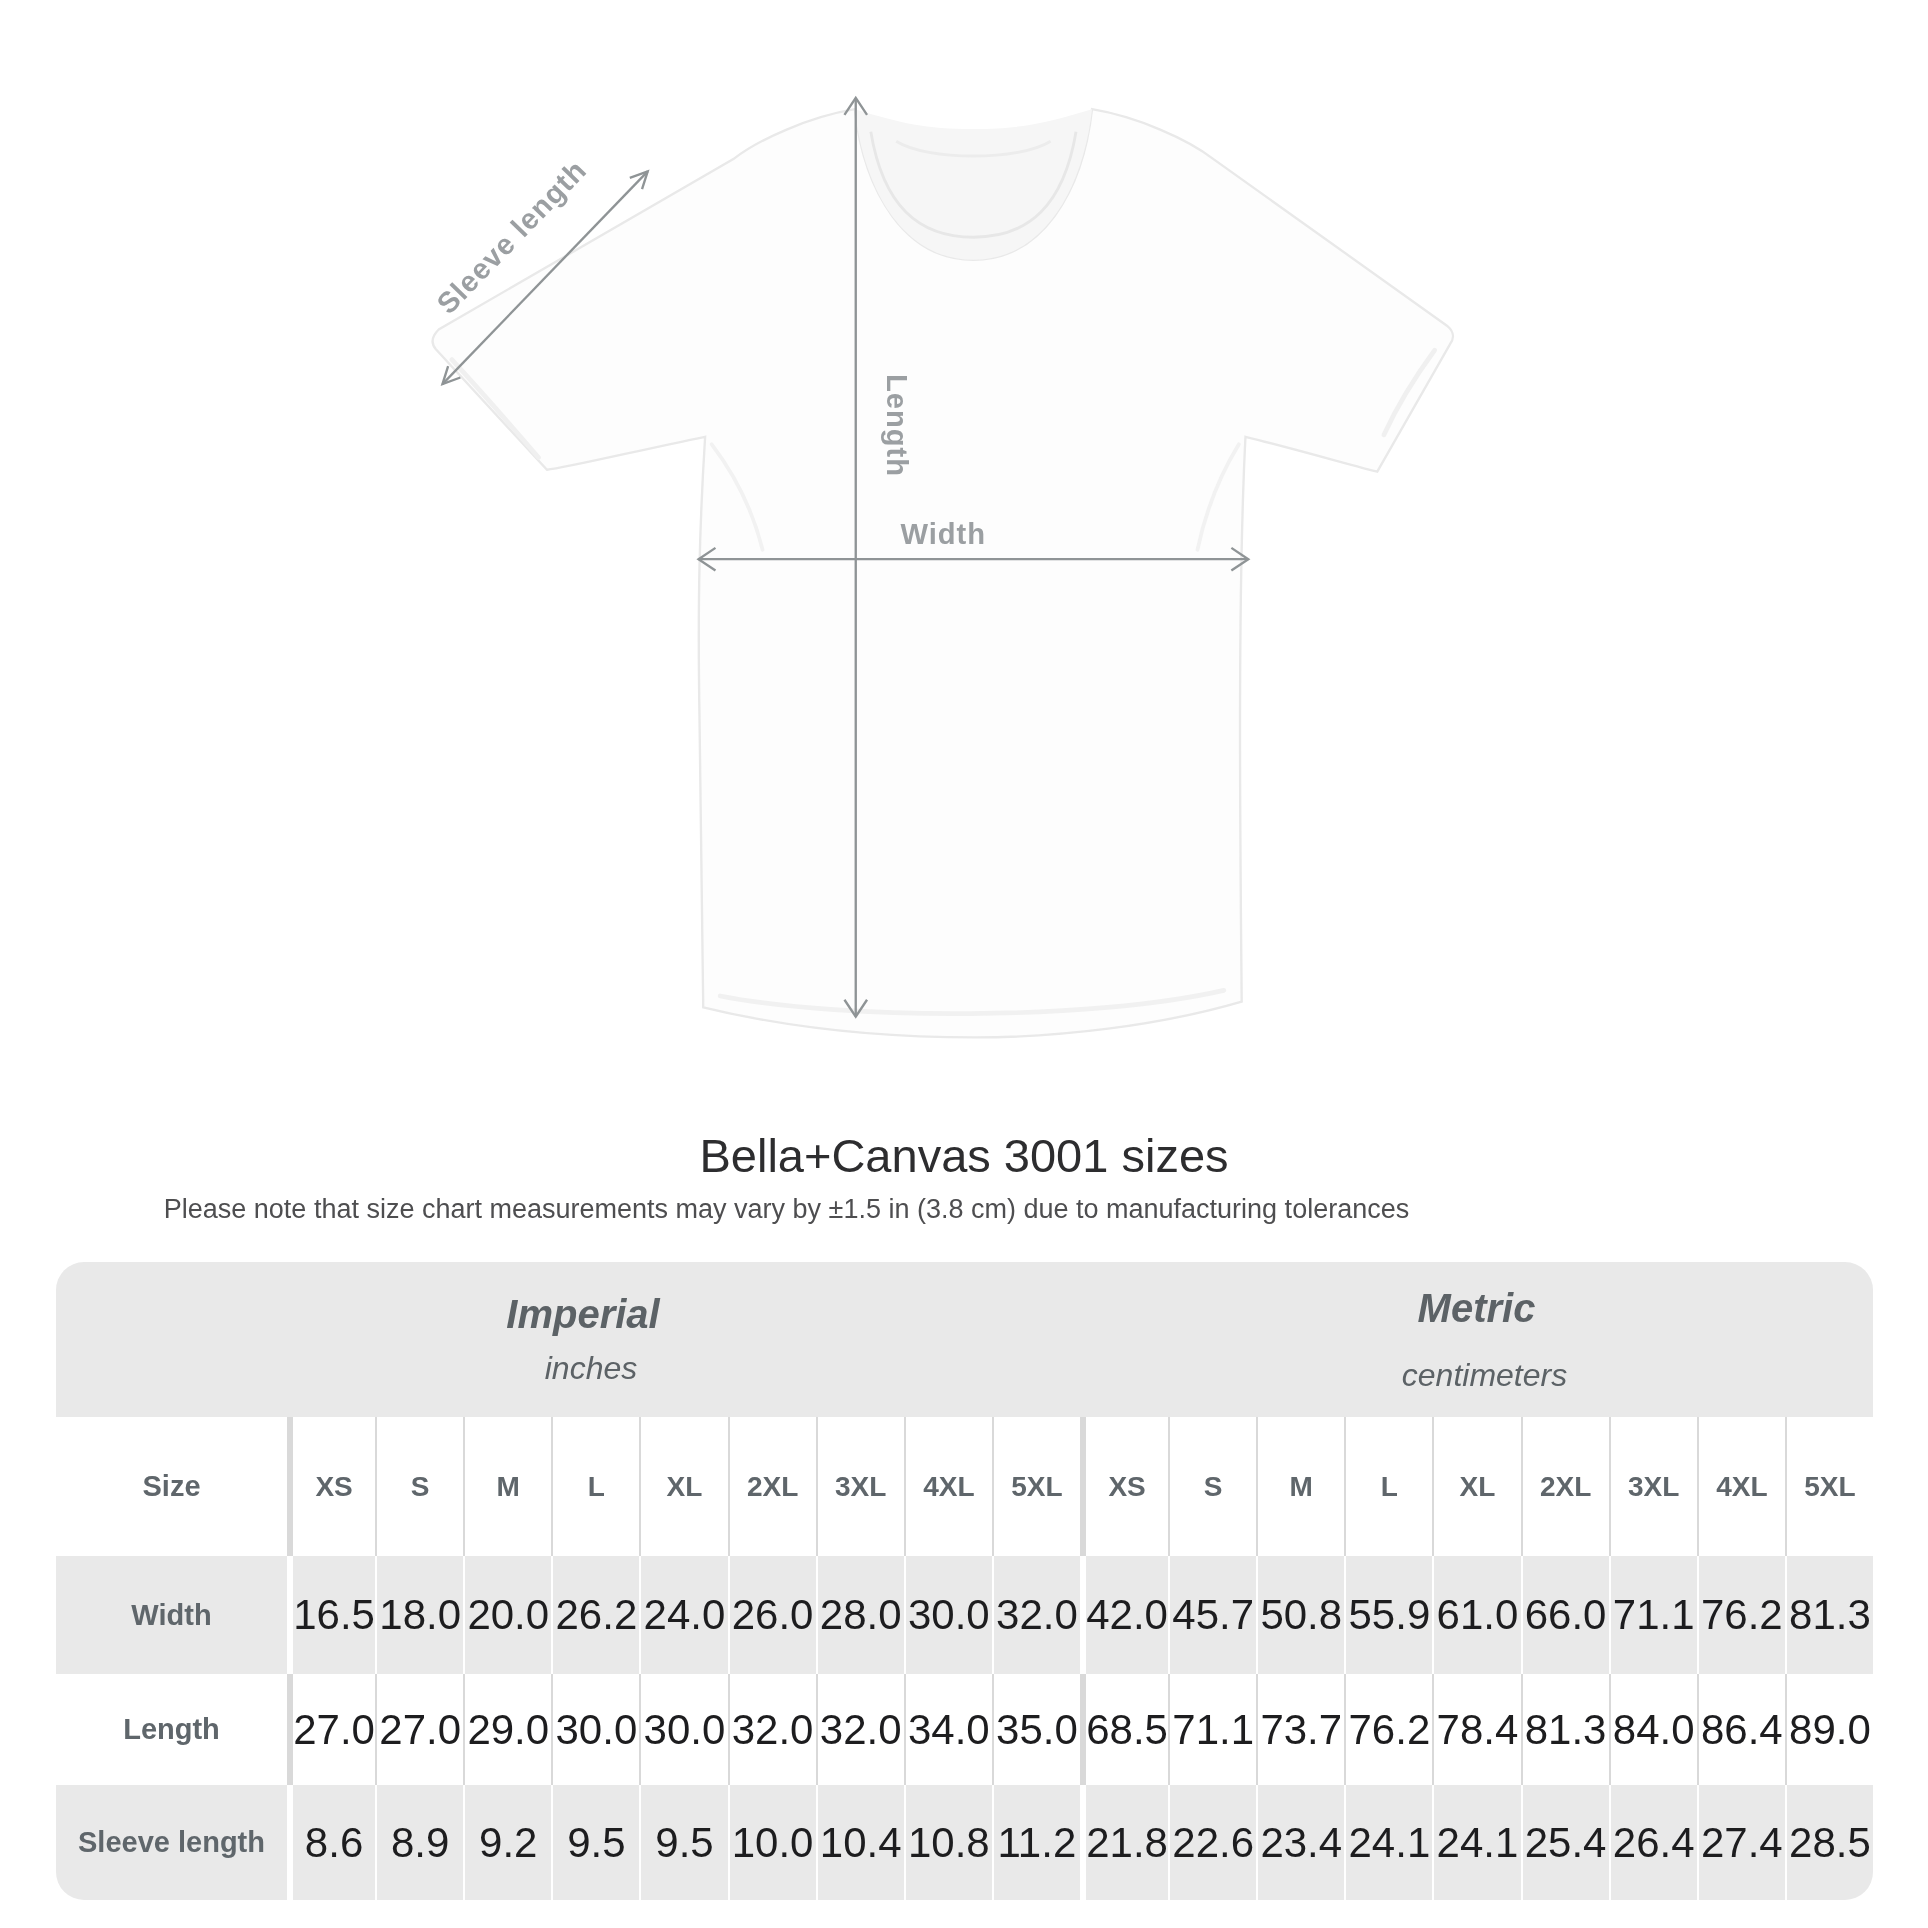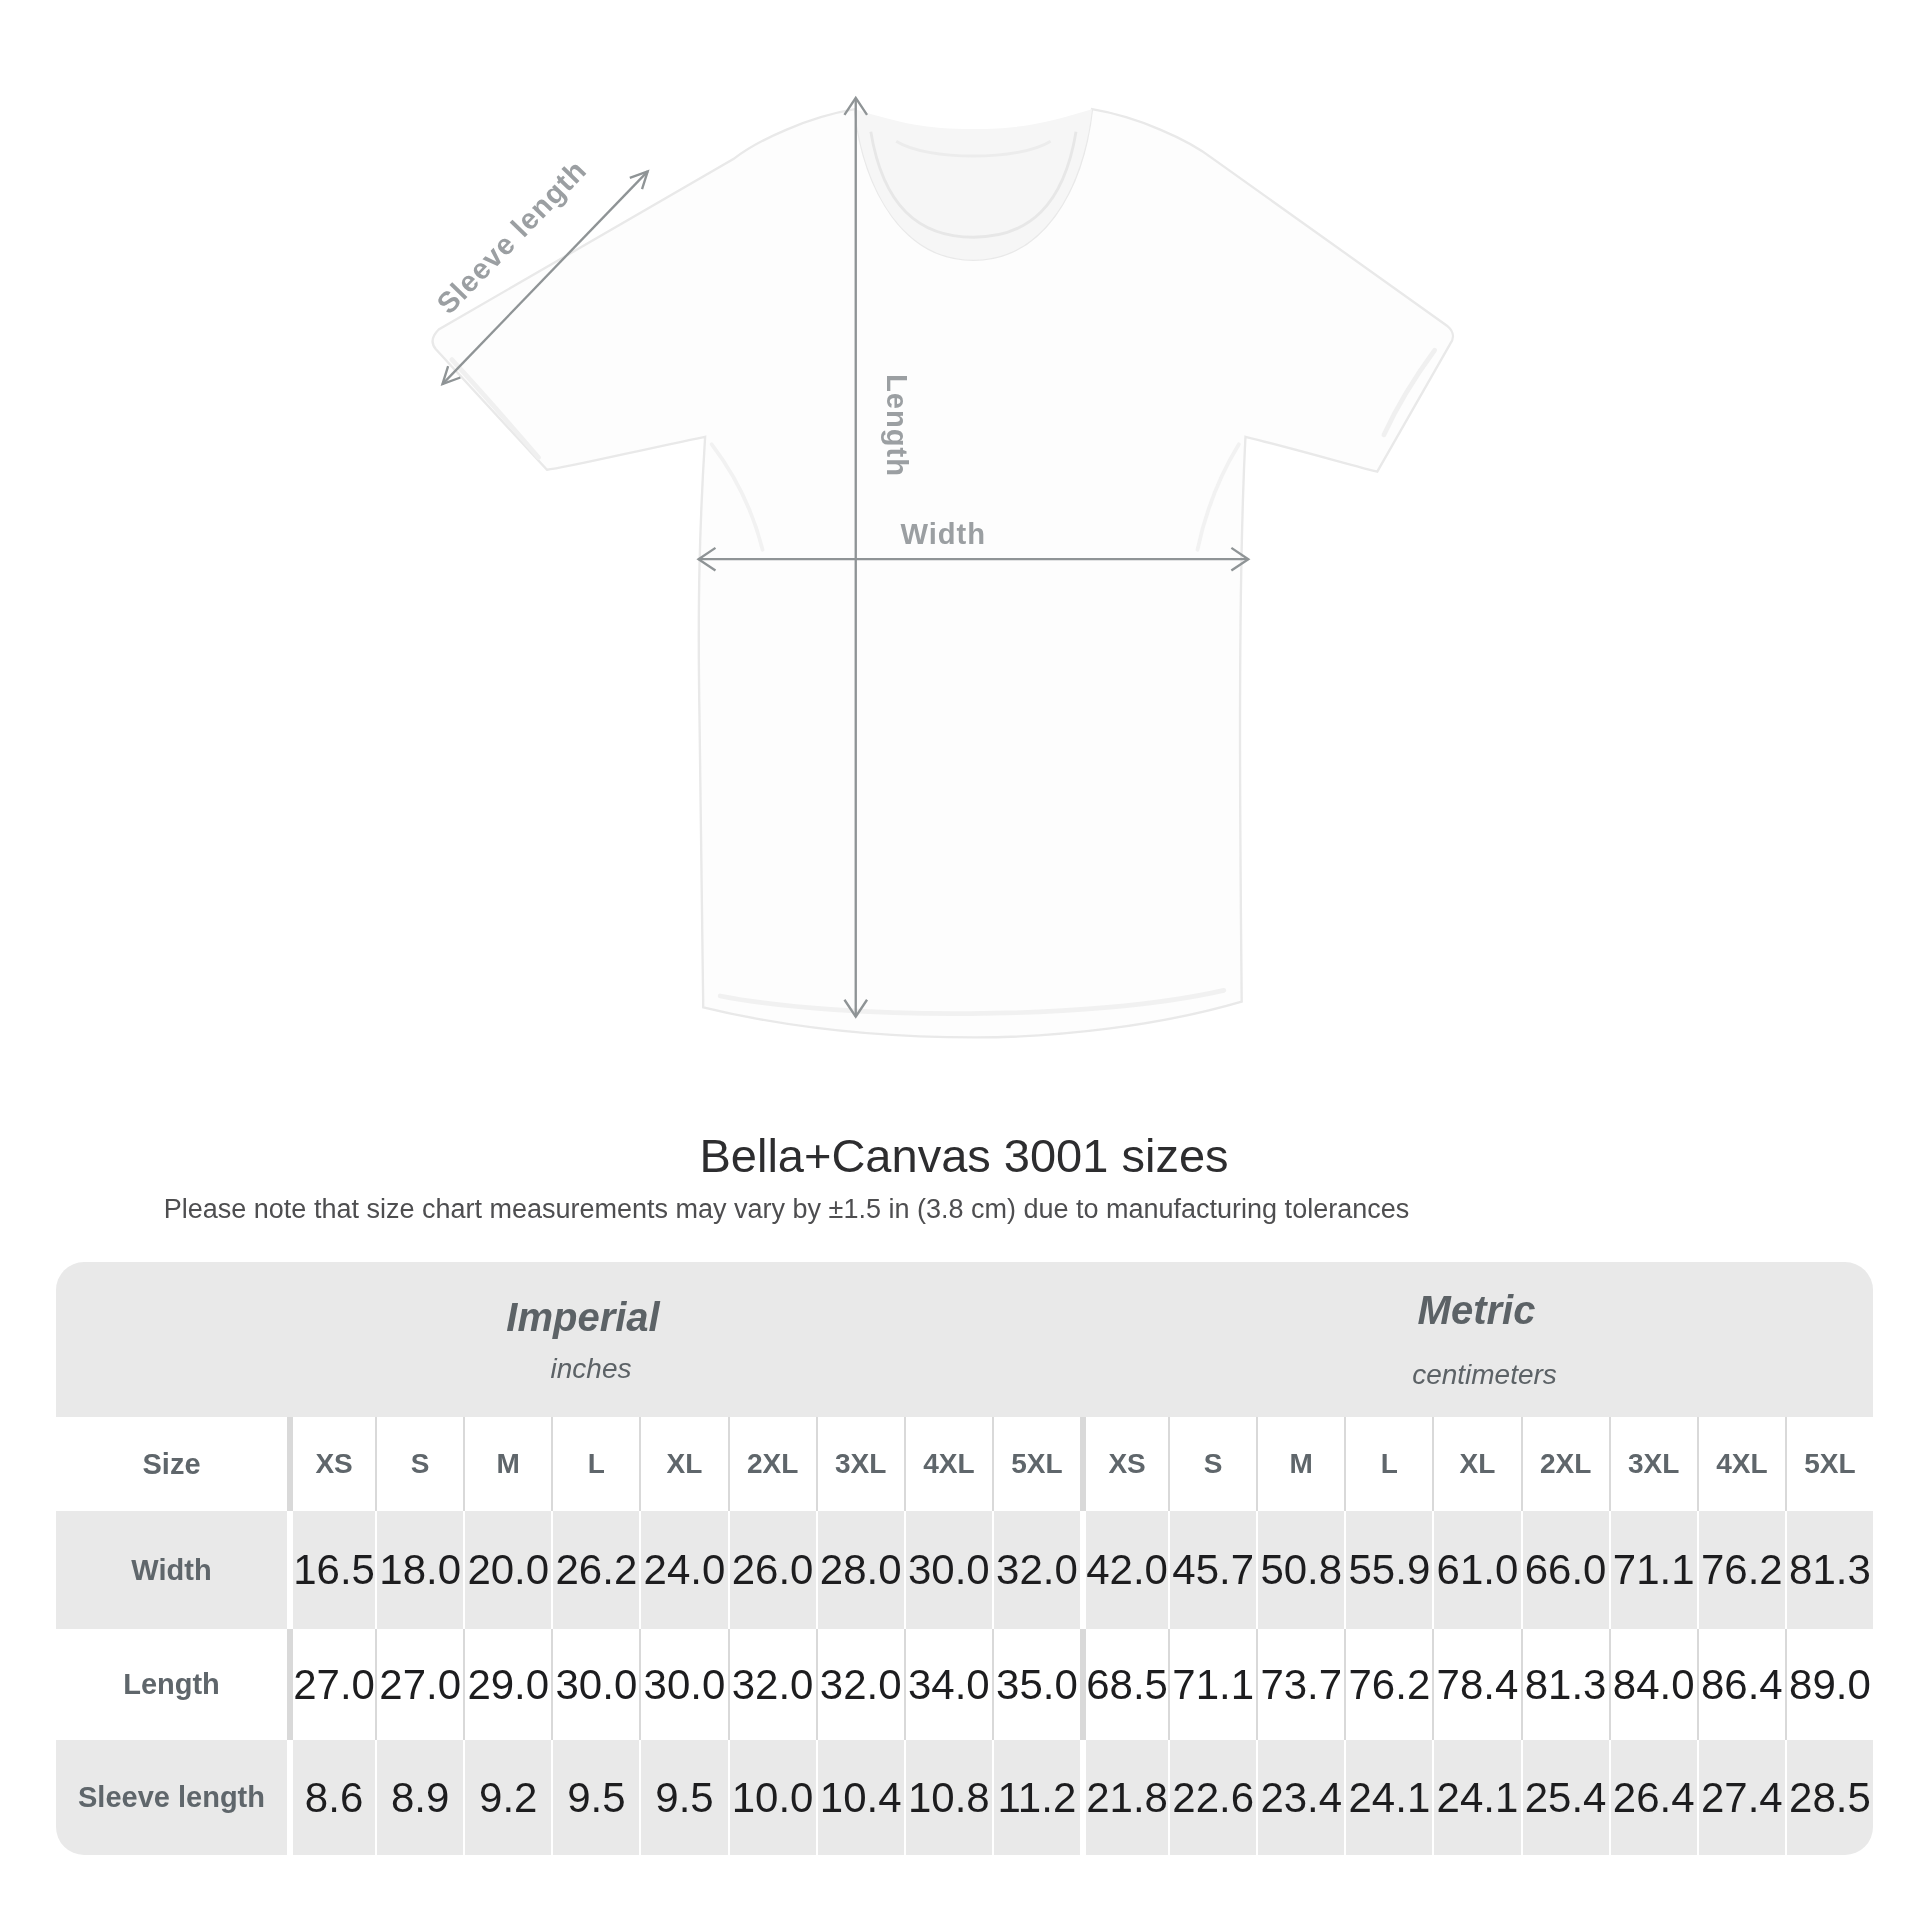--- a/index.html
+++ b/index.html
@@ -17,36 +17,36 @@
   .subtitle{position:absolute;left:0;top:1194px;width:1573px;text-align:center;
             font-size:27px;color:#4e4e50;}
 
   
   .size-table{position:absolute;left:56px;top:1262px;width:1817px;border-radius:28px;
               overflow:hidden;}
   .trow{display:grid;grid-template-columns:231px repeat(18,1fr);}
   .trow.gray{background:#e9e9e9;--sep:#ffffff;}
   .trow.white{background:#ffffff;--sep:#d9d9d9;}
   .band{height:155px;background:#e9e9e9;}
-  .rh{height:94px;}
+  .rh{height:139px;}
   .r1{height:118px;}
   .r2{height:111px;}
   .r3{height:115px;}
   .c{display:flex;align-items:center;justify-content:center;overflow:hidden;}
   .c + .c{border-left:2.8px solid var(--sep);}
   .c:nth-child(2),.c:nth-child(11){border-left-width:6.6px;}
   .c.h{font-weight:bold;font-size:28px;color:#5f666b;}
   .c.l{font-weight:bold;font-size:29px;color:#5f666b;}
   .c.v{font-size:42px;color:#1d1d1f;}
   .band-cell{display:flex;flex-direction:column;align-items:center;justify-content:center;
              gap:13px;}
   .band-cell.imperial{grid-column:1 / span 10;padding-left:30px;}
   .band-cell.metric{grid-column:11 / span 9;gap:26px;}
   .unit-title{font-size:40px;font-weight:bold;font-style:italic;color:#5c6266;}
-  .unit-sub{font-size:28px;font-style:italic;color:#5c6266;margin-left:16px;}
+  .unit-sub{font-size:32px;font-style:italic;color:#5c6266;margin-left:16px;}
 </style>
 </head>
 <body>
 
 <div class="page">
 
   <svg class="diagram" viewBox="0 0 2048 1160" xmlns="http://www.w3.org/2000/svg">
 
     <g>
       <path d="M 908 116

